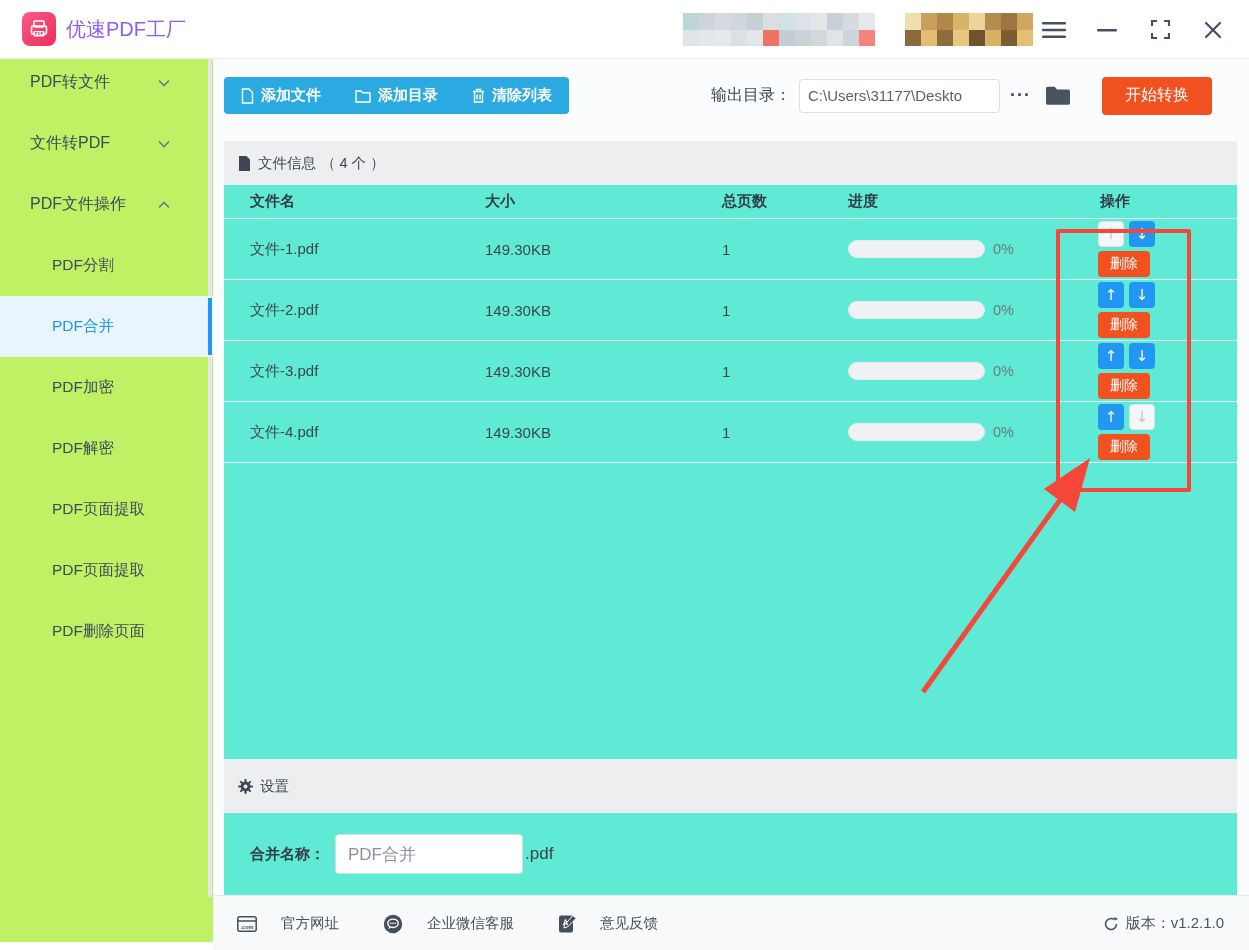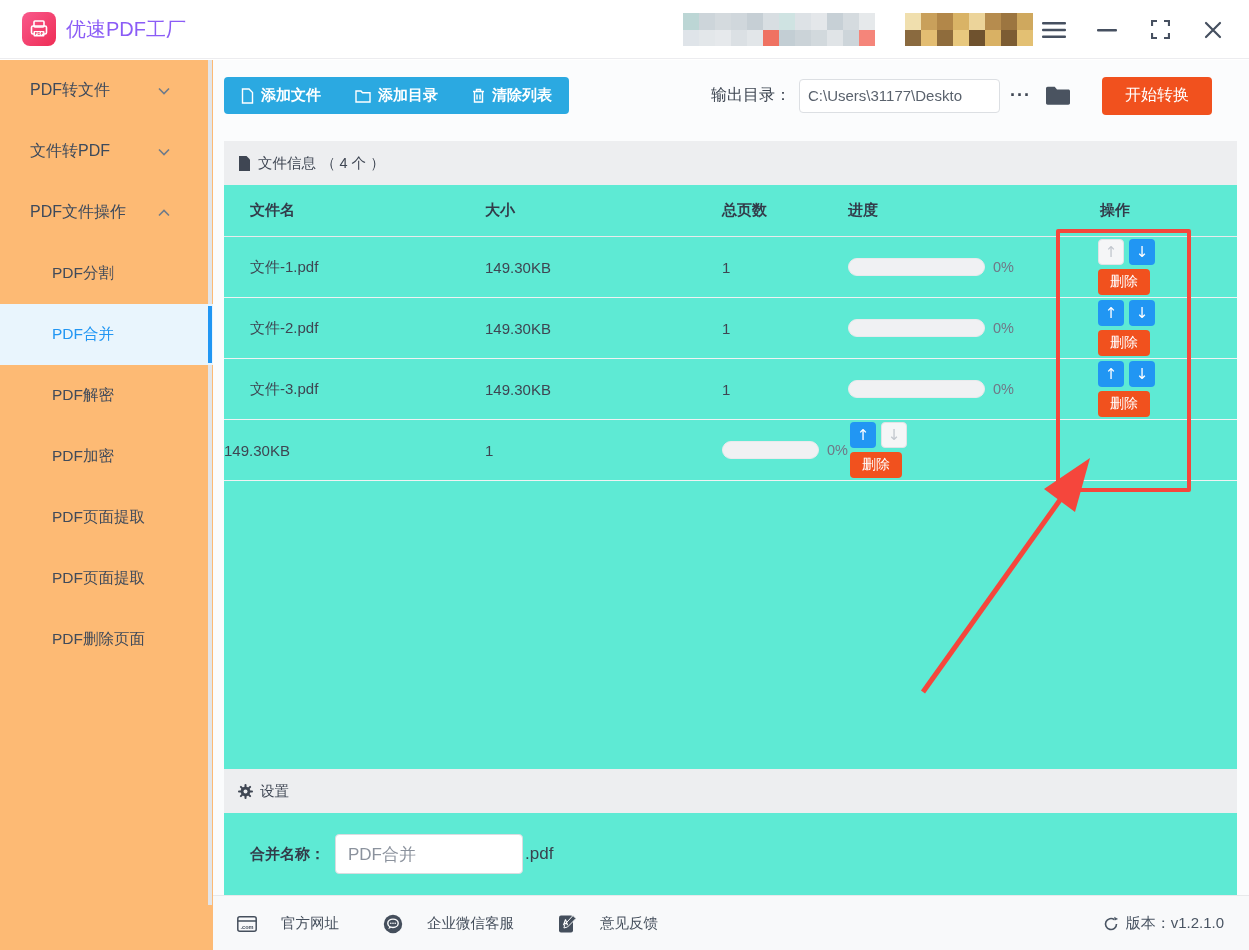--- a/index.html
+++ b/index.html
@@ -11,21 +11,21 @@
   .logo { width:34px; height:34px; margin-left:22px; border-radius:8px; background:linear-gradient(135deg,#f9598c,#ee2d55); display:flex; align-items:center; justify-content:center; flex:0 0 auto; }
   .app-title { margin-left:10px; font-size:20px; font-weight:500; color:#8b5cf6; }
   .mosaic { position:absolute; top:13px; height:33px; display:grid; grid-auto-flow:column; }
   .mosaic div { width:16px; height:16.5px; }
   .m1 { left:683px; }
   .m2 { left:905px; }
   .winctl { position:absolute; right:24px; top:0; height:59px; display:flex; align-items:center; gap:29px; }
   .winbtn { width:24px; height:24px; display:flex; align-items:center; justify-content:center; cursor:pointer; }
 
   
-  .sidebar { position:absolute; left:0; top:60px; width:213px; height:890px; background:#fdba74; }
+  .sidebar { position:absolute; left:0; top:52px; width:213px; height:890px; background:#bef264; }
   .side-track { position:absolute; right:1px; top:0; width:4px; height:845px; background:#e3e5e8; }
   .side-item { height:61px; display:flex; align-items:center; padding-left:30px; font-size:16px; color:#3d4a5c; cursor:pointer; position:relative; }
   .side-item.sub { padding-left:52px; font-size:15.5px; color:#414b5a; }
   .side-item.selected { background:#e9f5fd; color:#2196f3; }
   .side-item.selected::after { content:""; position:absolute; right:1px; top:2px; bottom:2px; width:4px; background:#2196f3; }
   .chev { position:absolute; left:158px; top:50%; margin-top:-4px; }
 
   
   .content { position:absolute; left:213px; top:60px; width:1036px; height:890px; background:#fbfcfd; display:flex; flex-direction:column; }
   .toolstrip { height:71px; flex:0 0 auto; display:flex; align-items:center; padding-left:11px; }
@@ -35,34 +35,34 @@
   .out-label { font-size:16px; color:#3e4652; margin-right:8px; }
   .out-input { width:201px; height:33px; border:1px solid #dcdfe3; border-radius:4px; background:#fff; font-size:15px; color:#5a626d; padding:16px 8px; font-family:"Liberation Sans","DejaVu Sans",sans-serif; }
   .dots { font-size:18px; font-weight:700; color:#3f4653; letter-spacing:1px; margin:0 14px 0 10px; cursor:pointer; }
   .start-btn { margin-left:30px; width:110px; height:38px; background:#f1511e; border:none; border-radius:4px; color:#fff; font-size:16px; cursor:pointer; font-family:inherit; }
 
   .spacer10 { height:10px; flex:0 0 auto; }
   .panel { margin:0 12px 0 11px; background:#5eead4; height:754px; display:flex; flex-direction:column; flex:0 0 auto; }
   .graybar { height:44px; background:#edeef0; display:flex; align-items:center; padding-left:14px; gap:7px; font-size:14.5px; color:#3f4653; flex:0 0 auto; }
 
   .thead, .trow { display:grid; grid-template-columns:261px 237px 126px 248px 1fr; align-items:center; }
-  .thead { height:52px; border-bottom:1px solid #e9eaec; font-weight:700; font-size:15px; color:#333c4a; flex:0 0 auto; }
+  .thead { height:34px; border-bottom:1px solid #e9eaec; font-weight:700; font-size:15px; color:#333c4a; flex:0 0 auto; }
   .thead .c1, .trow .c1 { padding-left:26px; }
   .thead .c5 { padding-left:4px; }
   .trow { height:61px; border-bottom:1px solid #f1f2f3; font-size:15px; color:#3e4652; flex:0 0 auto; }
   .prog-cell { display:flex; align-items:center; }
   .pill { width:137px; height:18px; border-radius:9px; background:#f0f1f3; border:1px solid #e9eaec; }
   .pct { margin-left:8px; font-size:14.5px; color:#6f7886; }
   .act-cell { display:flex; flex-direction:column; align-items:flex-start; padding-left:2px; }
   .arrow-pair { display:flex; gap:5px; }
   .abtn { width:26px; height:26px; border-radius:4px; border:none; background:#2196f3; color:#fff; font-size:15px; line-height:1; cursor:pointer; display:flex; align-items:center; justify-content:center; font-family:"DejaVu Sans",sans-serif; }
   .abtn.disabled { background:#f5f6f7; border:1px solid #e1e3e6; color:#c2c7ce; cursor:default; }
   .del-btn { margin-top:4px; width:52px; height:26px; border:none; border-radius:4px; background:#f1511e; color:#fff; font-size:14px; cursor:pointer; font-family:inherit; }
   .flexfill { flex:1 1 auto; }
-  .settings-bar { height:44px; }
+  .settings-bar { height:54px; }
   .merge-row { height:82px; display:flex; align-items:center; padding-left:26px; flex:0 0 auto; }
   .merge-label { font-size:15px; font-weight:700; color:#333c4a; }
   .merge-input { margin-left:10px; width:188px; height:40px; border:1px solid #d9dce0; border-radius:4px; font-size:17px; color:#8b929d; padding:0 12px; font-family:"Liberation Sans","DejaVu Sans",sans-serif; }
   .ext { margin-left:2px; font-size:17px; color:#3a424e; }
 
   .footer { height:56px; flex:0 0 auto; background:#f8f9fa; border-top:1px solid #e8e9eb; display:flex; align-items:center; padding-left:24px; gap:44px; }
   .flink { display:flex; align-items:center; gap:24px; font-size:14.5px; color:#454f5c; cursor:pointer; }
   .version { margin-left:auto; margin-right:25px; display:flex; align-items:center; gap:7px; font-size:15px; color:#4a5563; }
 
   
@@ -180,24 +180,24 @@
           <path d="M1 6.5l5-5 5 5" fill="none" stroke="#6e7b8a" stroke-width="1.6"></path>
         </svg>
       </div>
       <div class="side-item sub">
         <span>PDF分割</span>
       </div>
       <div class="side-item sub selected">
         <span>PDF合并</span>
       </div>
       <div class="side-item sub">
+        <span>PDF加密</span>
+      </div>
+      <div class="side-item sub">
         <span>PDF解密</span>
-      </div>
-      <div class="side-item sub">
-        <span>PDF加密</span>
       </div>
       <div class="side-item sub">
         <span>PDF页面提取</span>
       </div>
       <div class="side-item sub">
         <span>PDF页面提取</span>
       </div>
       <div class="side-item sub">
         <span>PDF删除页面</span>
       </div>
@@ -303,20 +303,21 @@
           </div>
           <div class="c5 act-cell">
             <div class="arrow-pair">
               <button class="abtn">↑</button>
               <button class="abtn">↓</button>
             </div>
             <button class="del-btn">删除</button>
           </div>
         </div>
         <div class="trow">
+          <div class="c1">文件-4.pdf</div>
           <div class="c2">149.30KB</div>
           <div class="c3">1</div>
           <div class="c4 prog-cell">
             <div class="pill"></div>
             <div class="pct">0%</div>
           </div>
           <div class="c5 act-cell">
             <div class="arrow-pair">
               <button class="abtn">↑</button>
               <button class="abtn disabled">↓</button>

